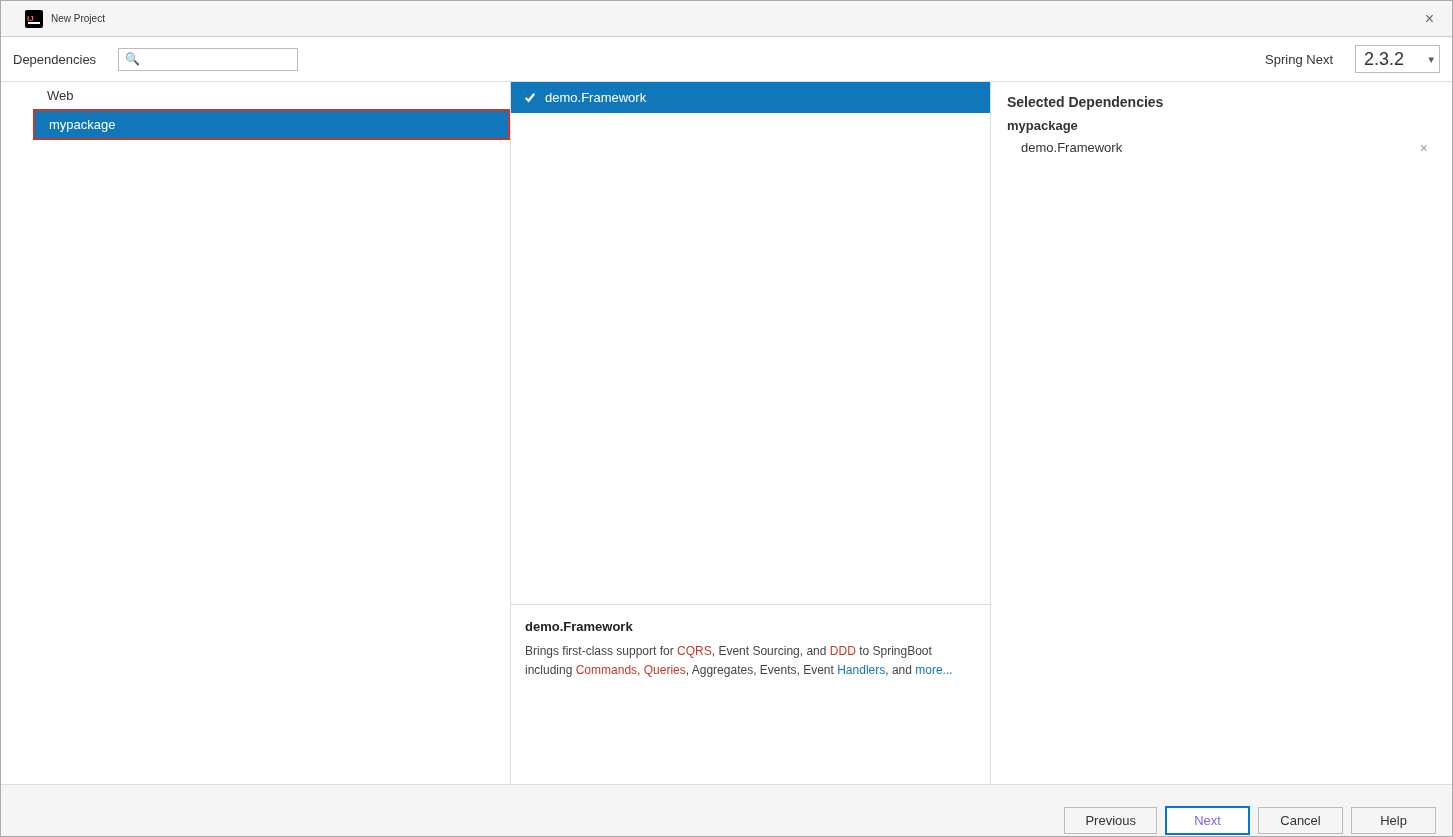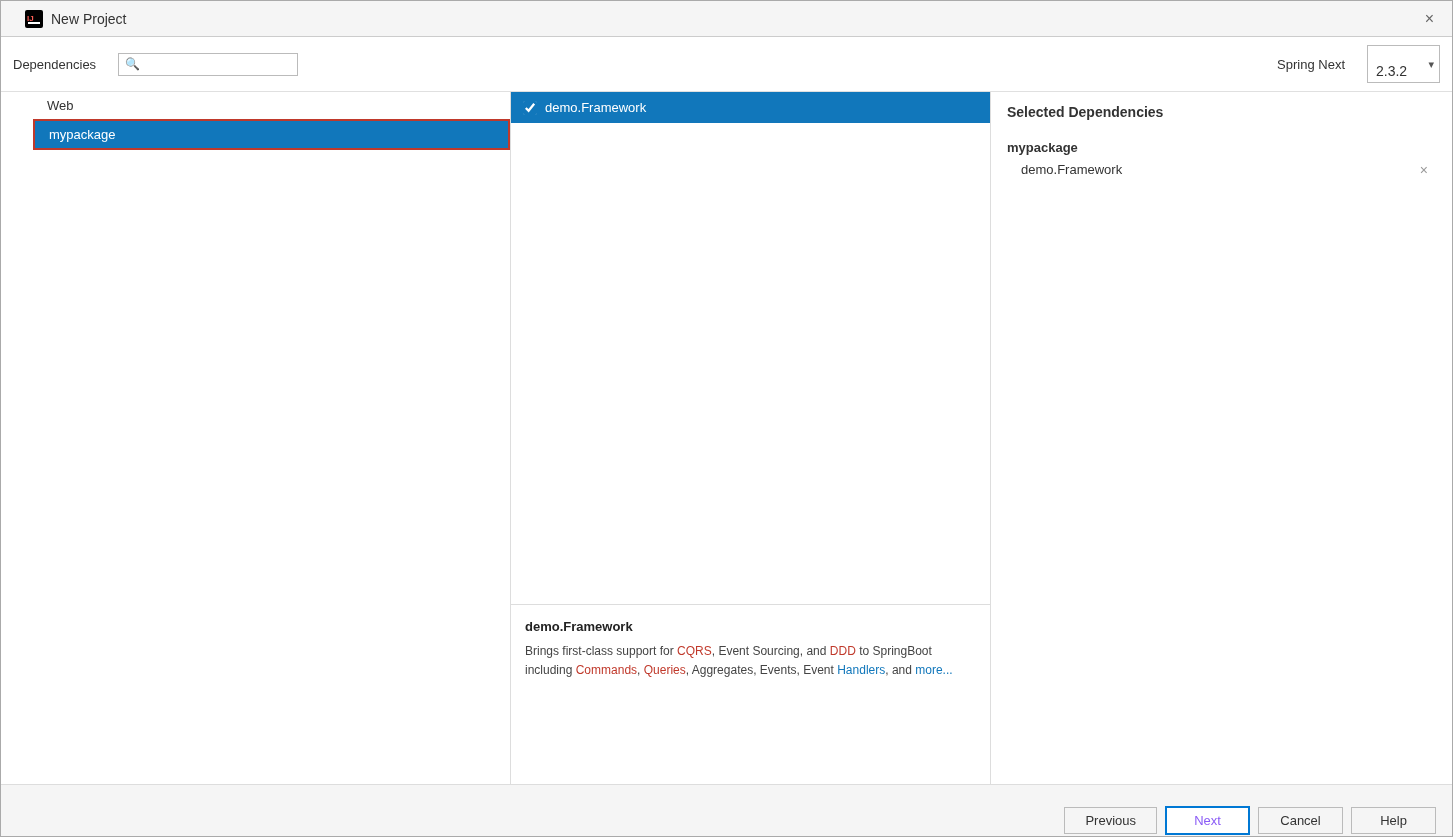--- a/index.html
+++ b/index.html
@@ -31,21 +31,21 @@
       justify-content: space-between;
       height: 36px;
     }
     .title-bar-left {
       display: flex;
       align-items: center;
       gap: 8px;
       margin-left: 12px;
     }
     .title-text {
-      font-size: 14px;
+      font-size: 10px;
       color: #333;
     }
     .close-btn {
       cursor: pointer;
       color: #666;
       font-size: 16px;
       background: none;
       border: none;
       padding: 2px 6px;
     }
@@ -72,22 +72,22 @@
       outline: none;
       color: #333;
     }
     .spring-boot-label {
       margin-left: auto;
       color: #333;
       white-space: nowrap;
     }
     .version-select {
       border: 1px solid #bbb;
-      padding: 17px 24px 3px 8px;
-      font-size: 14px;
+      padding: 3px 24px 3px 8px;
+      font-size: 18px;
       background: #fff;
       cursor: pointer;
       outline: none;
       appearance: none;
       -webkit-appearance: none;
       position: relative;
       color: #333;
     }
     .version-wrapper {
       position: relative;
@@ -186,21 +186,21 @@
     .selected-panel {
       flex: 1;
       padding: 12px 16px;
       background: #fff;
       overflow-y: auto;
     }
     .selected-title {
       font-size: 14px;
       font-weight: bold;
       color: #333;
-      margin-bottom: 20px;
+      margin-bottom: 8px;
     }
     .selected-group {
       margin-bottom: 8px;
     }
     .selected-group-name {
       font-weight: bold;
       font-size: 13px;
       color: #333;
       margin-bottom: 4px;
     }

